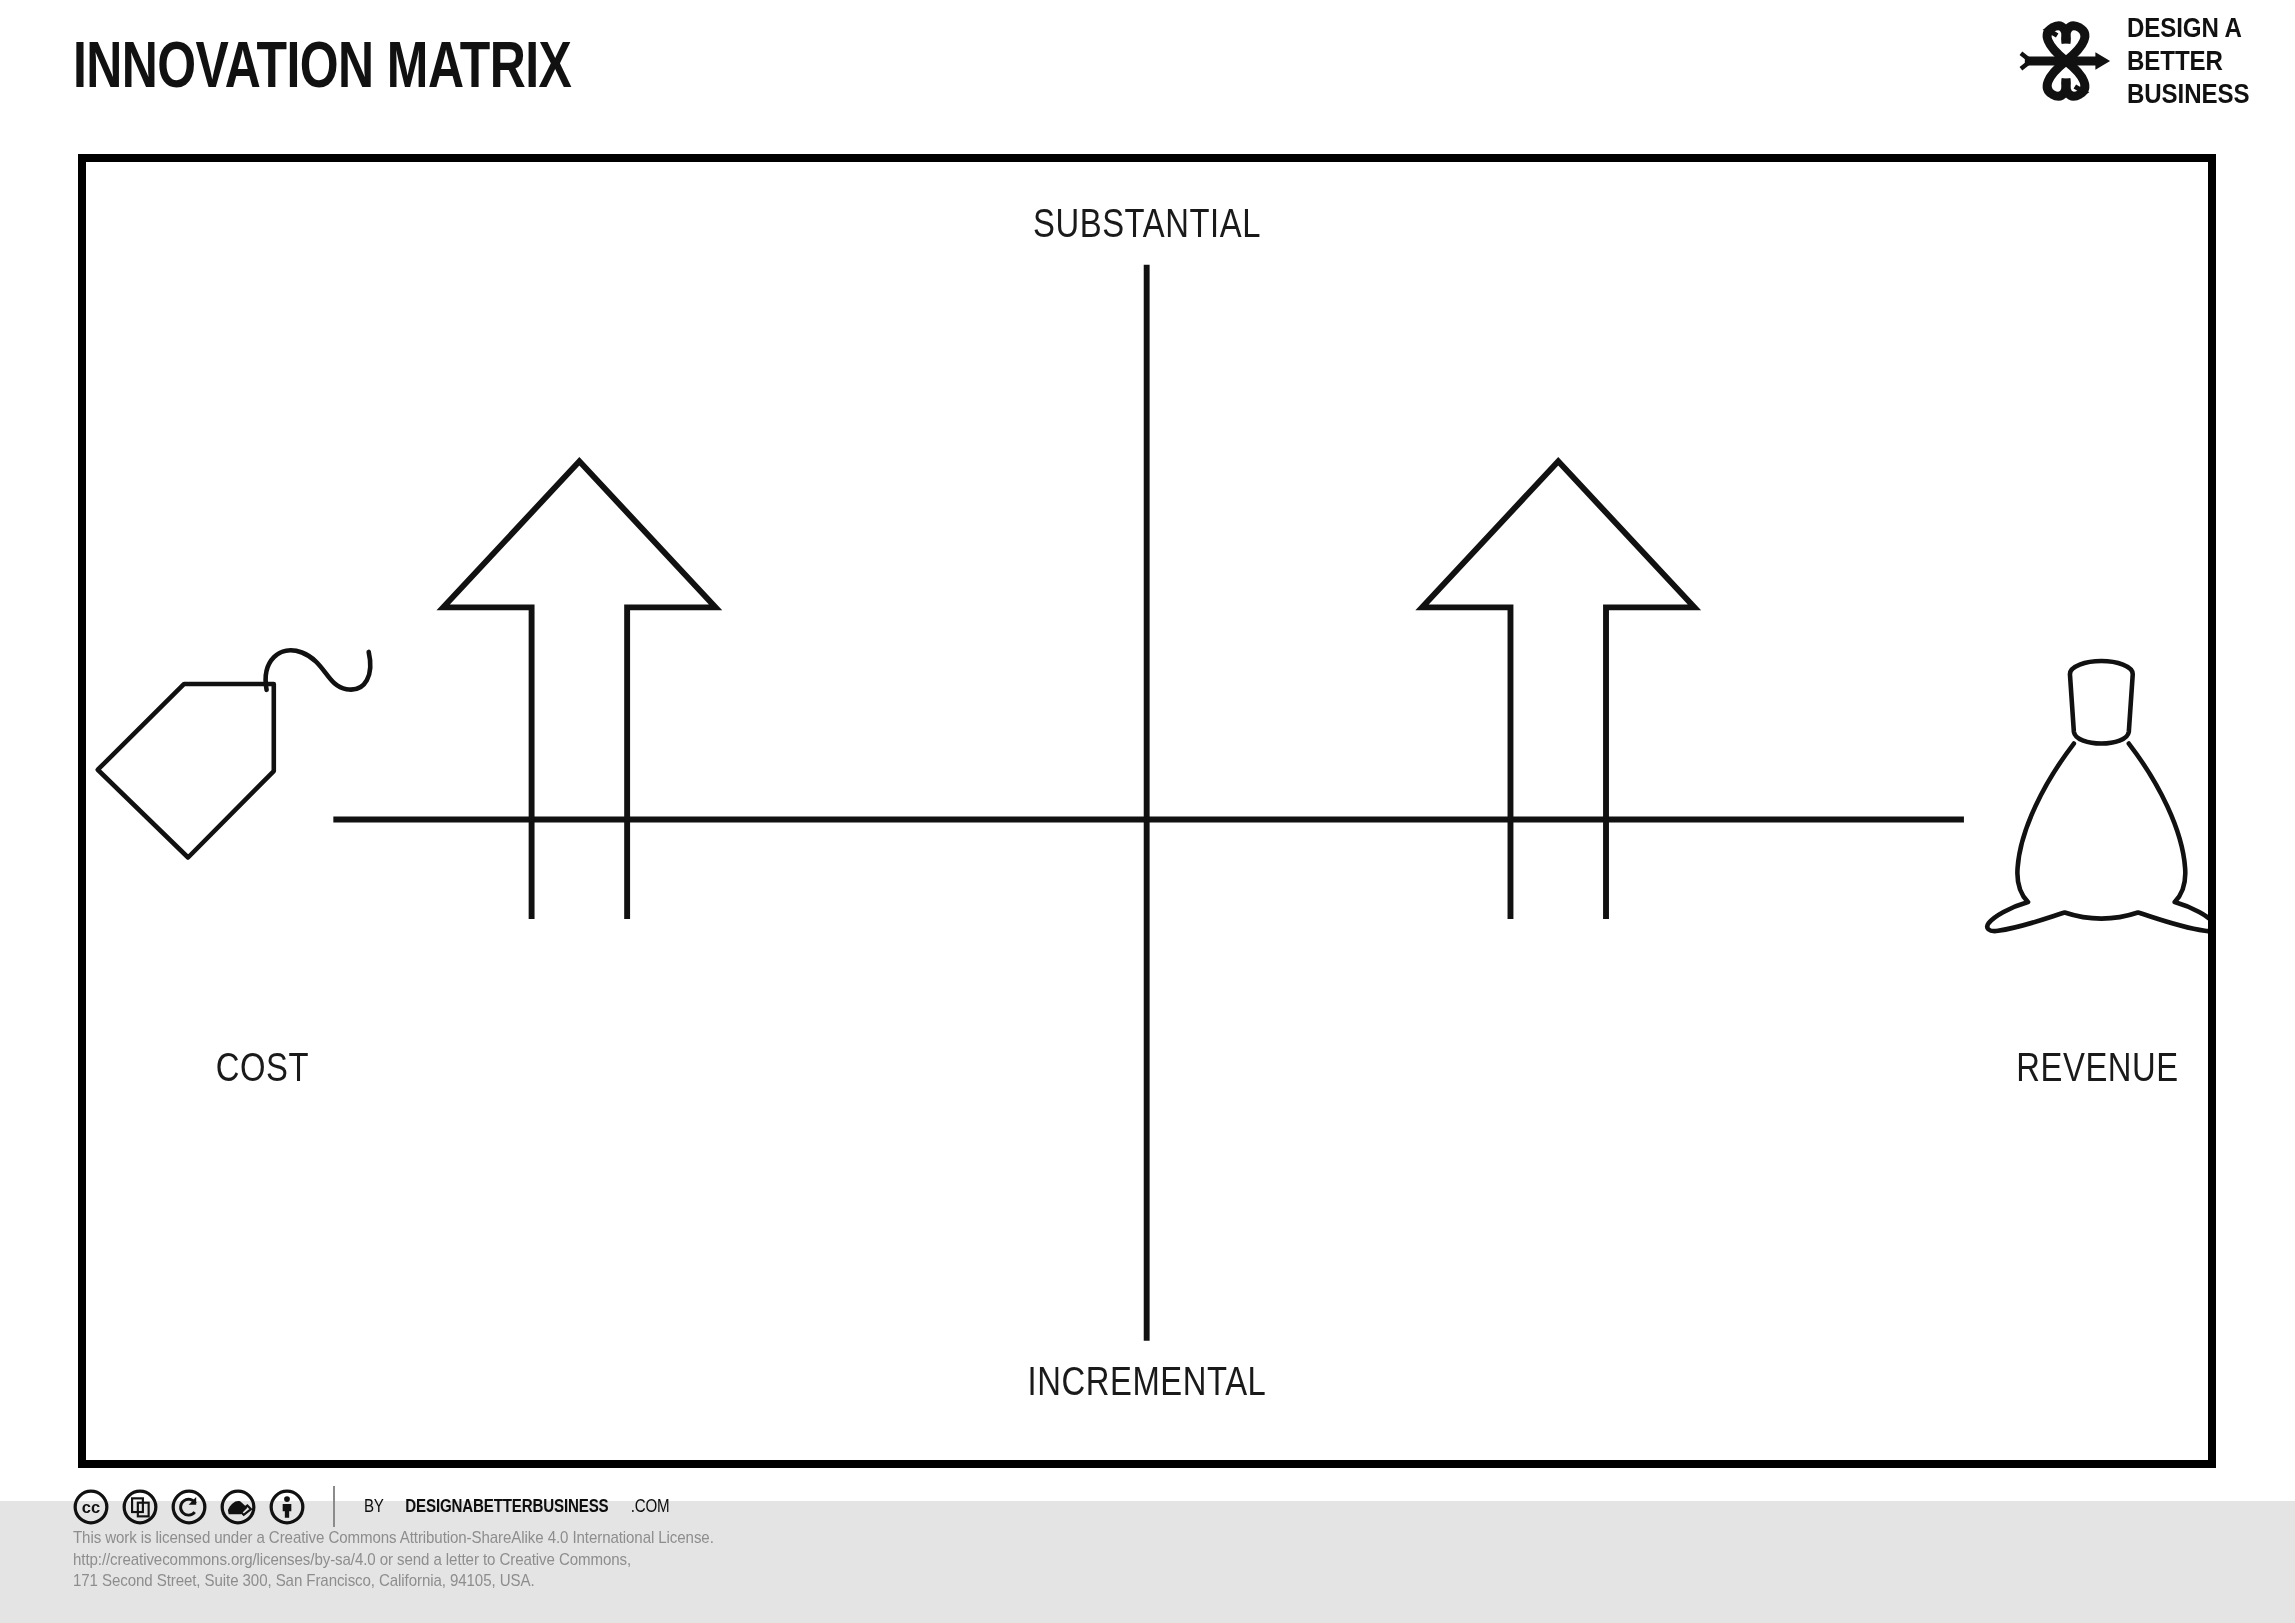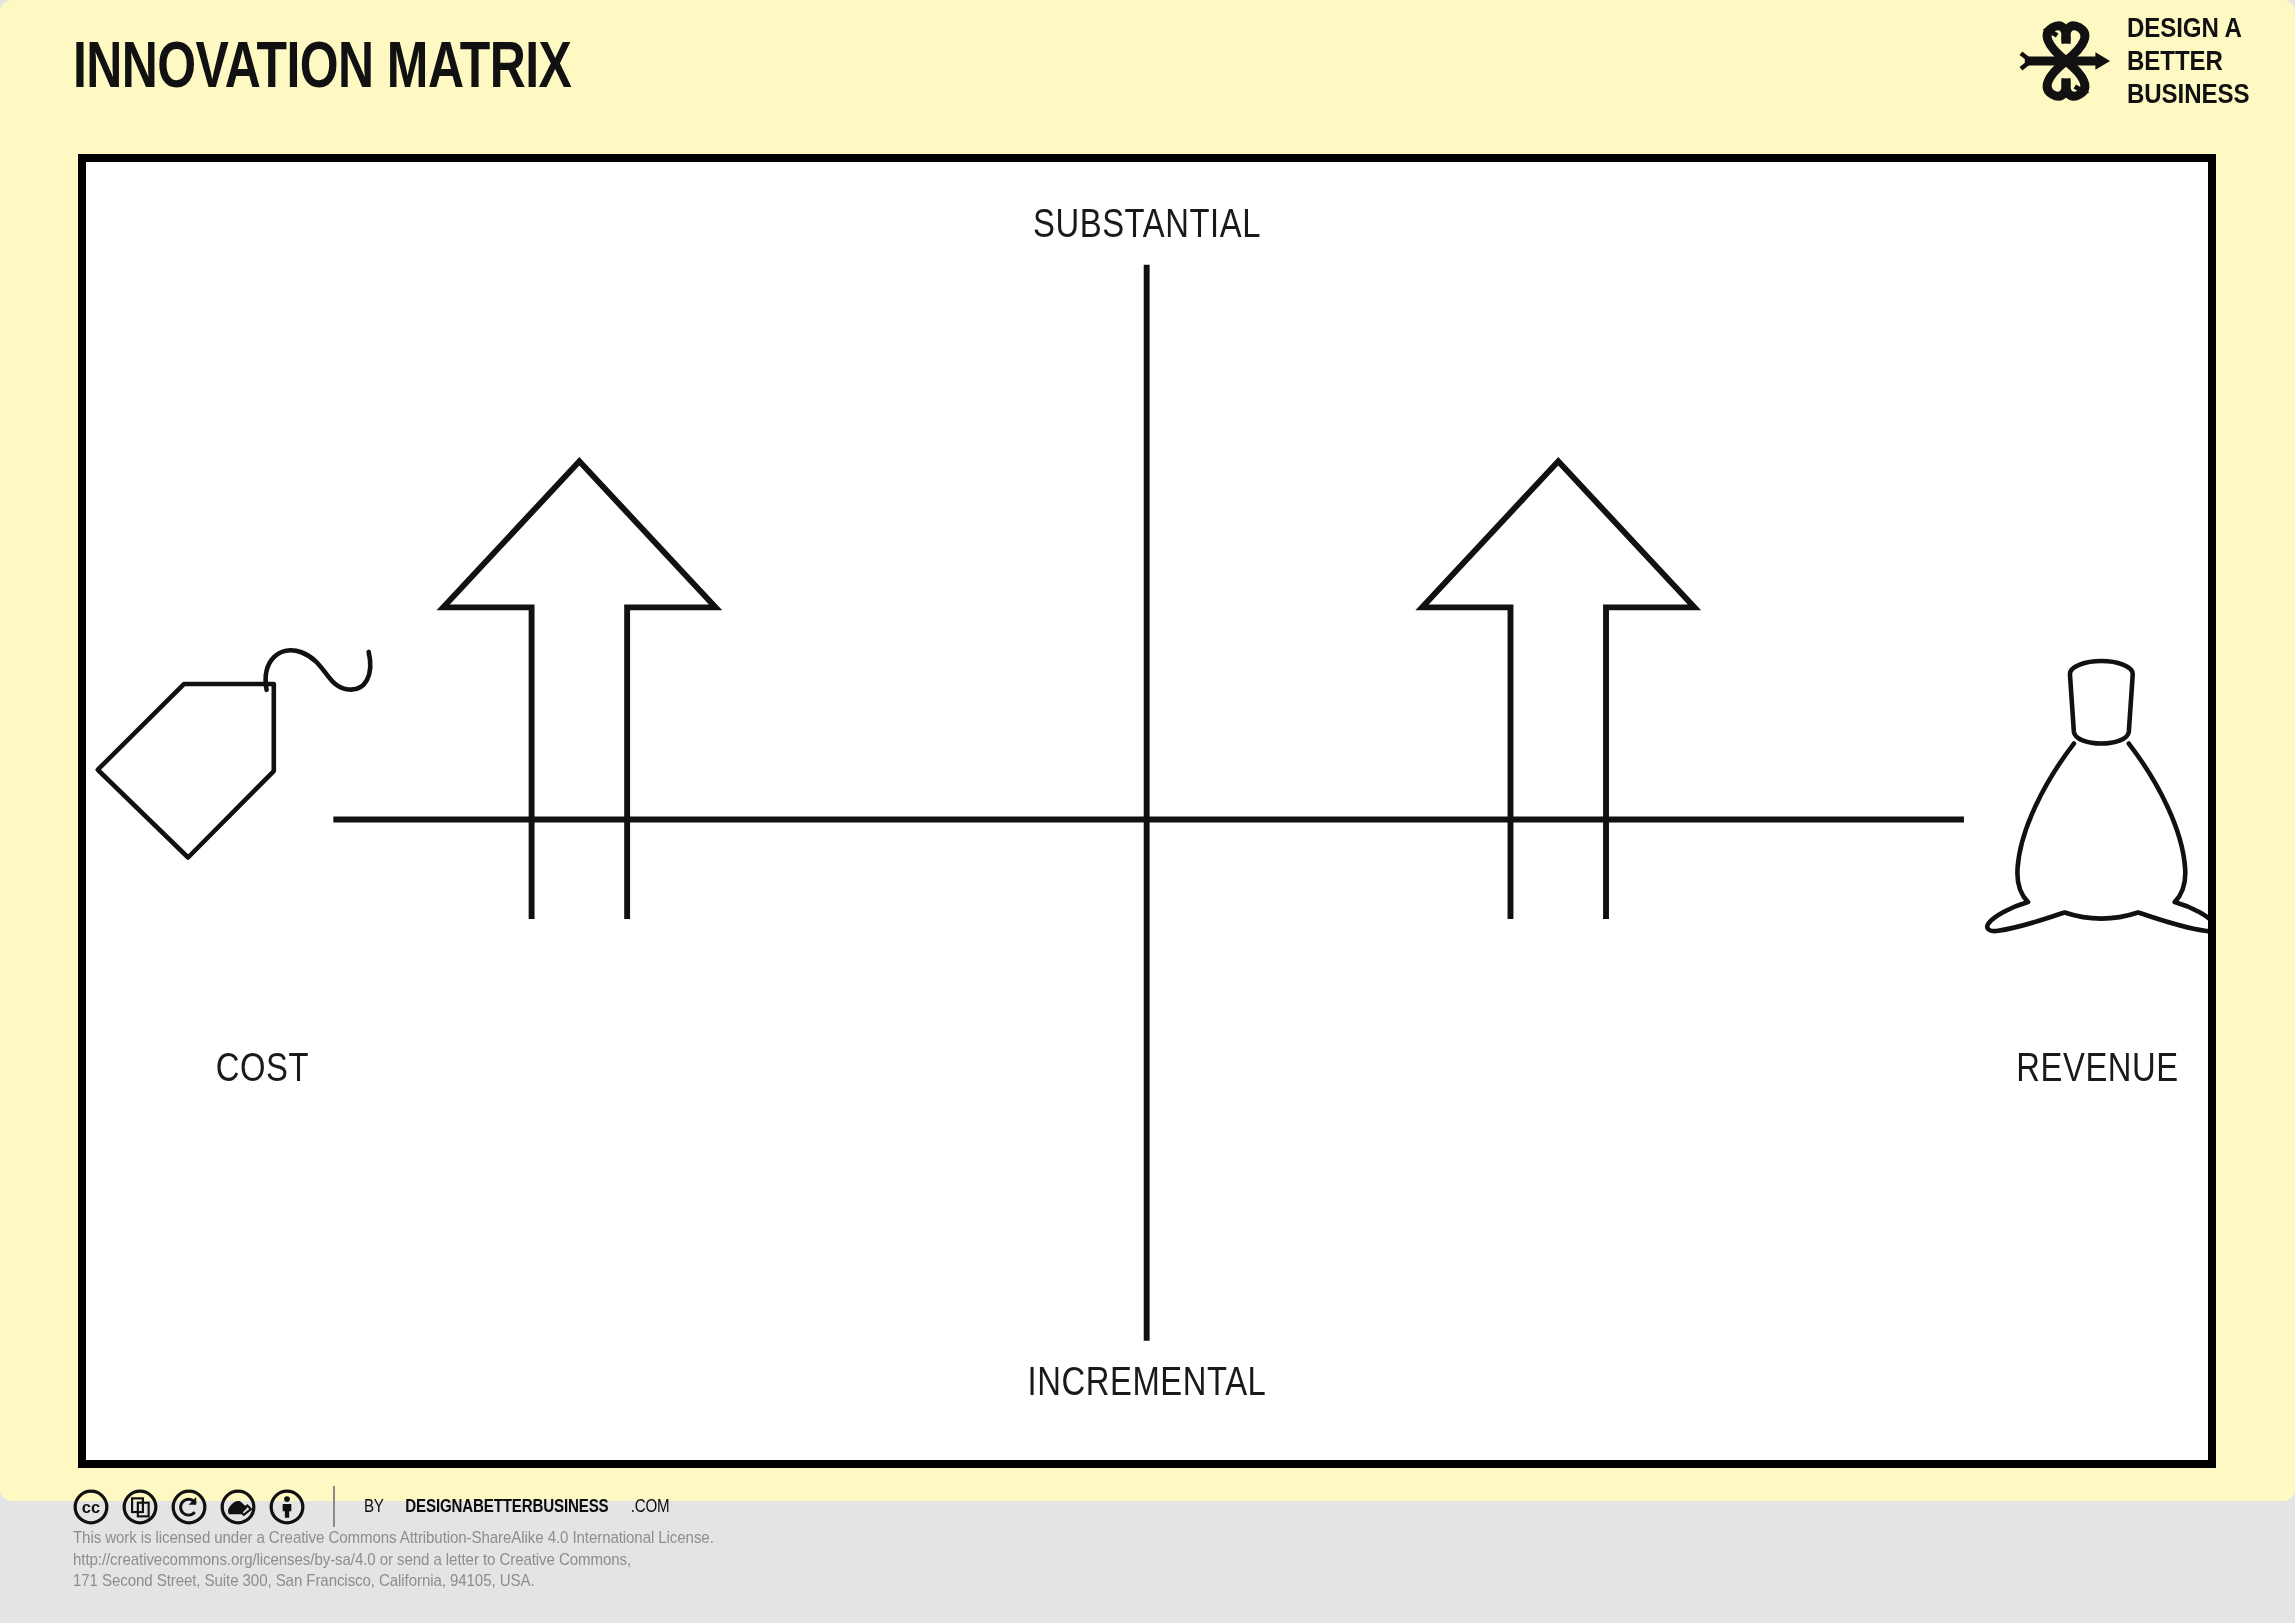--- a/index.html
+++ b/index.html
@@ -9,22 +9,21 @@
     height: 1623px;
     background: #e4e4e4;
     font-family: "Liberation Sans", sans-serif;
     overflow: hidden;
   }
 
   #canvas {
     position: relative;
     width: 2295px;
     height: 1501px;
-    background: #fef9c3;
-    border-radius: 12px;
+    background: #ffffff;
   }
 
   
   #page-title {
     position: absolute;
     left: 73px;
     top: 27.5px;
     font-family: "Liberation Sans", sans-serif;
     font-weight: bold;
     font-size: 64px;

